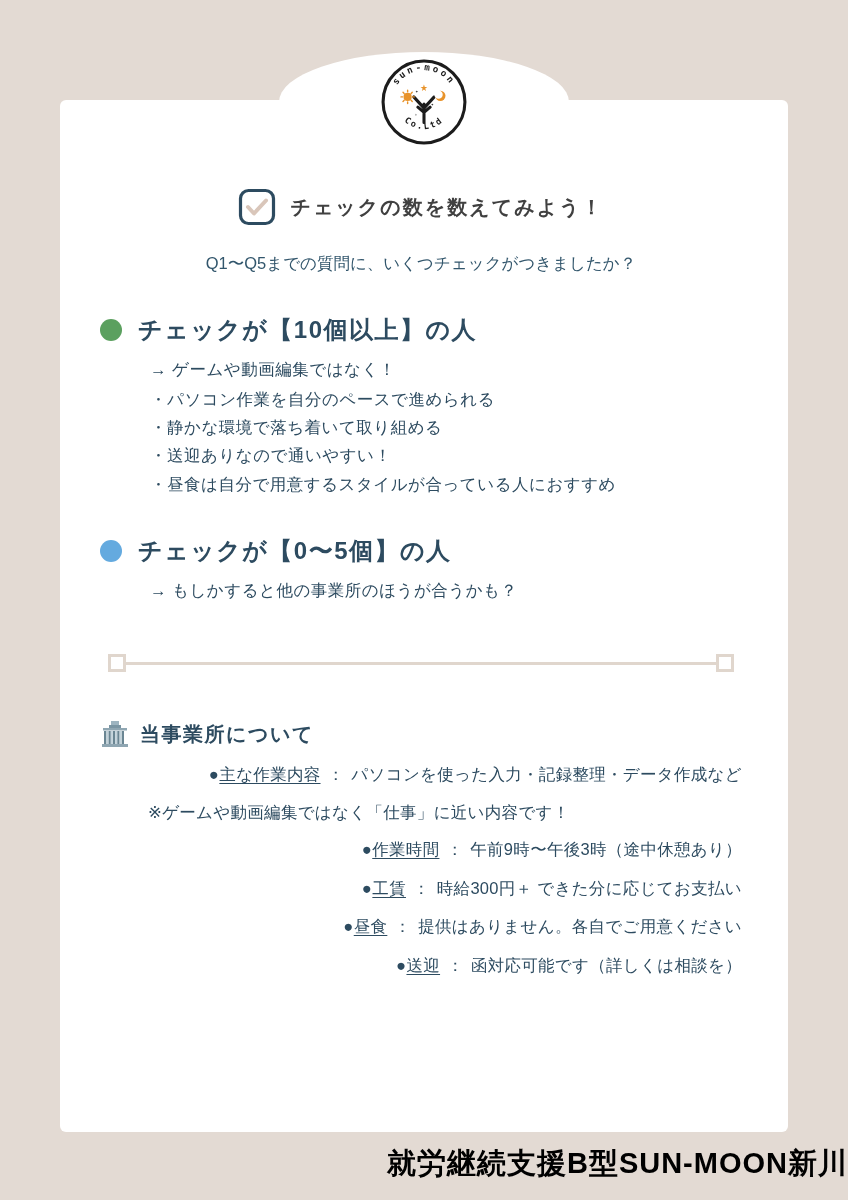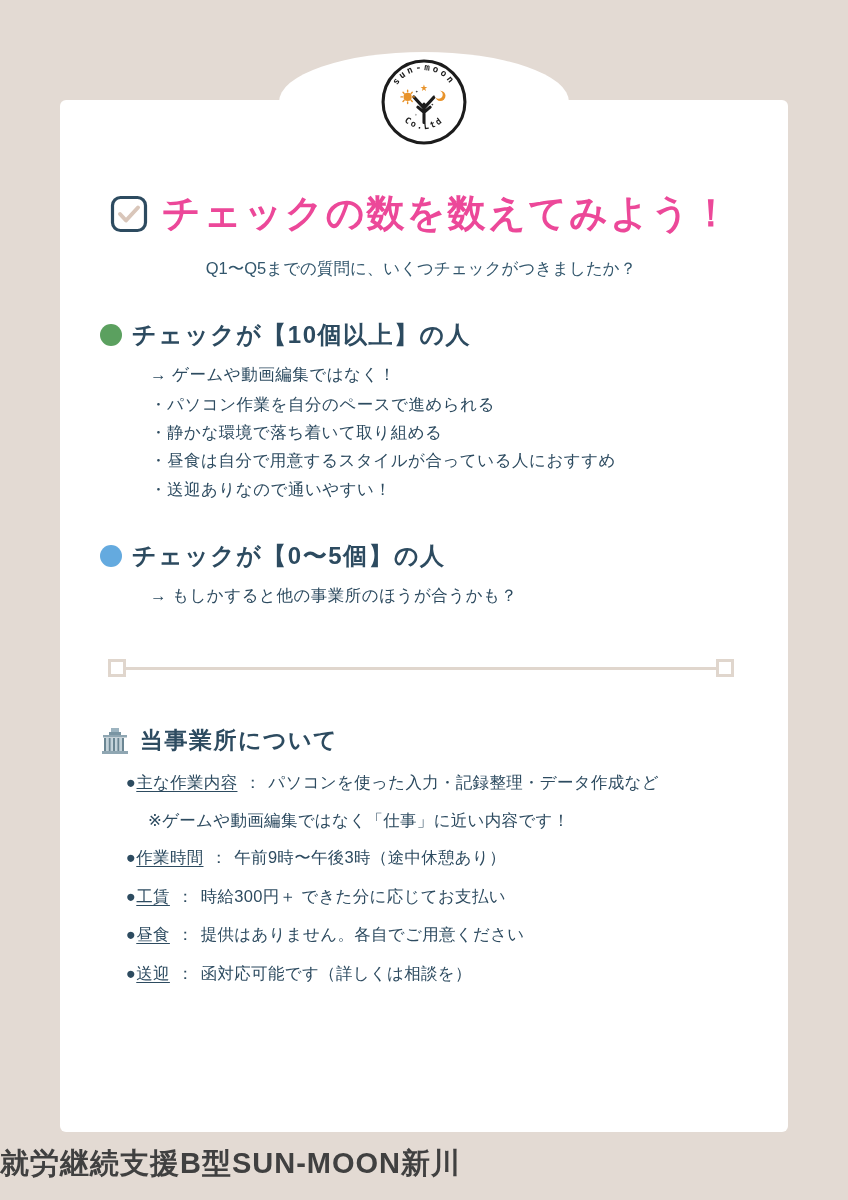--- a/index.html
+++ b/index.html
@@ -3,38 +3,38 @@
 <meta charset="utf-8">
 <style>
   html,body{margin:0;padding:0;}
   body{font-family:"Liberation Sans","DejaVu Sans",sans-serif;}
   .page{position:relative;width:848px;height:1200px;background:#e3dad3;overflow:hidden;}
   .card{position:absolute;left:60px;top:100px;width:728px;height:1032px;background:#ffffff;border-radius:6px;}
   .notch{position:absolute;left:50%;transform:translateX(-50%);top:-48px;width:290px;height:100px;background:#ffffff;border-radius:50%;}
   .logo{position:absolute;left:50%;transform:translateX(-50%);top:-42px;width:88px;height:88px;}
   .content{position:relative;padding:88px 46px 0 40px;color:#2d4b60;}
   .title-row{display:flex;align-items:center;justify-content:center;gap:14px;}
-  .title{font-size:38px;font-weight:bold;letter-spacing:2px;color:#ec4899;}
-  .subtitle{margin-top:16px;text-align:center;font-size:16.5px;line-height:1.65;color:#32566c;}
+  .title{font-size:20px;font-weight:bold;letter-spacing:2px;color:#404040;}
+  .subtitle{margin-top:24px;text-align:center;font-size:16.5px;line-height:1.65;color:#32566c;}
   .section{margin-top:37px;}
-  .sec-head{display:flex;align-items:center;gap:10px;font-size:24px;font-weight:bold;letter-spacing:1.5px;}
+  .sec-head{display:flex;align-items:center;gap:16px;font-size:24px;font-weight:bold;letter-spacing:1.5px;}
   .dot{width:22px;height:22px;border-radius:50%;flex:0 0 auto;}
   .sec-body{margin:9px 0 0 50px;font-size:16.5px;line-height:1.72;letter-spacing:0.5px;}
   .lead{margin-bottom:1px;}
   .divider{display:flex;align-items:center;margin:50px 8px 0 8px;}
   .divider .sq{width:12px;height:12px;background:#ffffff;border:3px solid #e0d6cd;flex:0 0 auto;}
   .divider .line{flex:1;height:3px;background:#e0d6cd;}
   .about{margin-top:48px;}
-  .about-head{display:flex;align-items:center;gap:10px;font-size:23px;font-weight:bold;letter-spacing:1.5px;}
+  .about-head{display:flex;align-items:center;gap:10px;font-size:20px;font-weight:bold;letter-spacing:1.5px;}
   .about-list{margin:14px 0 0 26px;font-size:16.5px;letter-spacing:0.3px;}
-  .about-item{margin-bottom:13px;line-height:1.55;}
+  .about-item{margin-bottom:13px;line-height:1.55;text-align:right;}
   .about-item .lbl{text-decoration:underline;text-underline-offset:3px;}
   .about-item .sep{margin:0 7px;}
   .about-note{margin:0 0 13px 22px;line-height:1.4;}
-  .footer{position:absolute;left:0;top:1144px;width:100%;text-align:left;font-size:29px;font-weight:bold;letter-spacing:1px;color:#404040;}
+  .footer{position:absolute;left:0;top:1144px;width:100%;text-align:right;font-size:29px;font-weight:bold;letter-spacing:1px;color:#000000;}
   svg text{font-family:"DejaVu Sans Mono","Liberation Mono",monospace;}
 </style>
 </head>
 <body>
 
 <div class="page">
   <div class="card">
     <div class="notch"></div>
 
     <svg class="logo" viewBox="0 0 86 86">
@@ -82,22 +82,22 @@
 
       <div class="section">
         <div class="sec-head">
           <span class="dot" style="background:#5ba05f"></span>
           <span>チェックが【10個以上】の人</span>
         </div>
         <div class="sec-body">
           <div class="lead">→ ゲームや動画編集ではなく！</div>
           <div>・パソコン作業を自分のペースで進められる</div>
           <div>・静かな環境で落ち着いて取り組める</div>
+          <div>・送迎ありなので通いやすい！</div>
           <div>・昼食は自分で用意するスタイルが合っている人におすすめ</div>
-          <div>・送迎ありなので通いやすい！</div>
         </div>
       </div>
 
 
       <div class="section">
         <div class="sec-head">
           <span class="dot" style="background:#64aadf"></span>
           <span>チェックが【0〜5個】の人</span>
         </div>
         <div class="sec-body">

